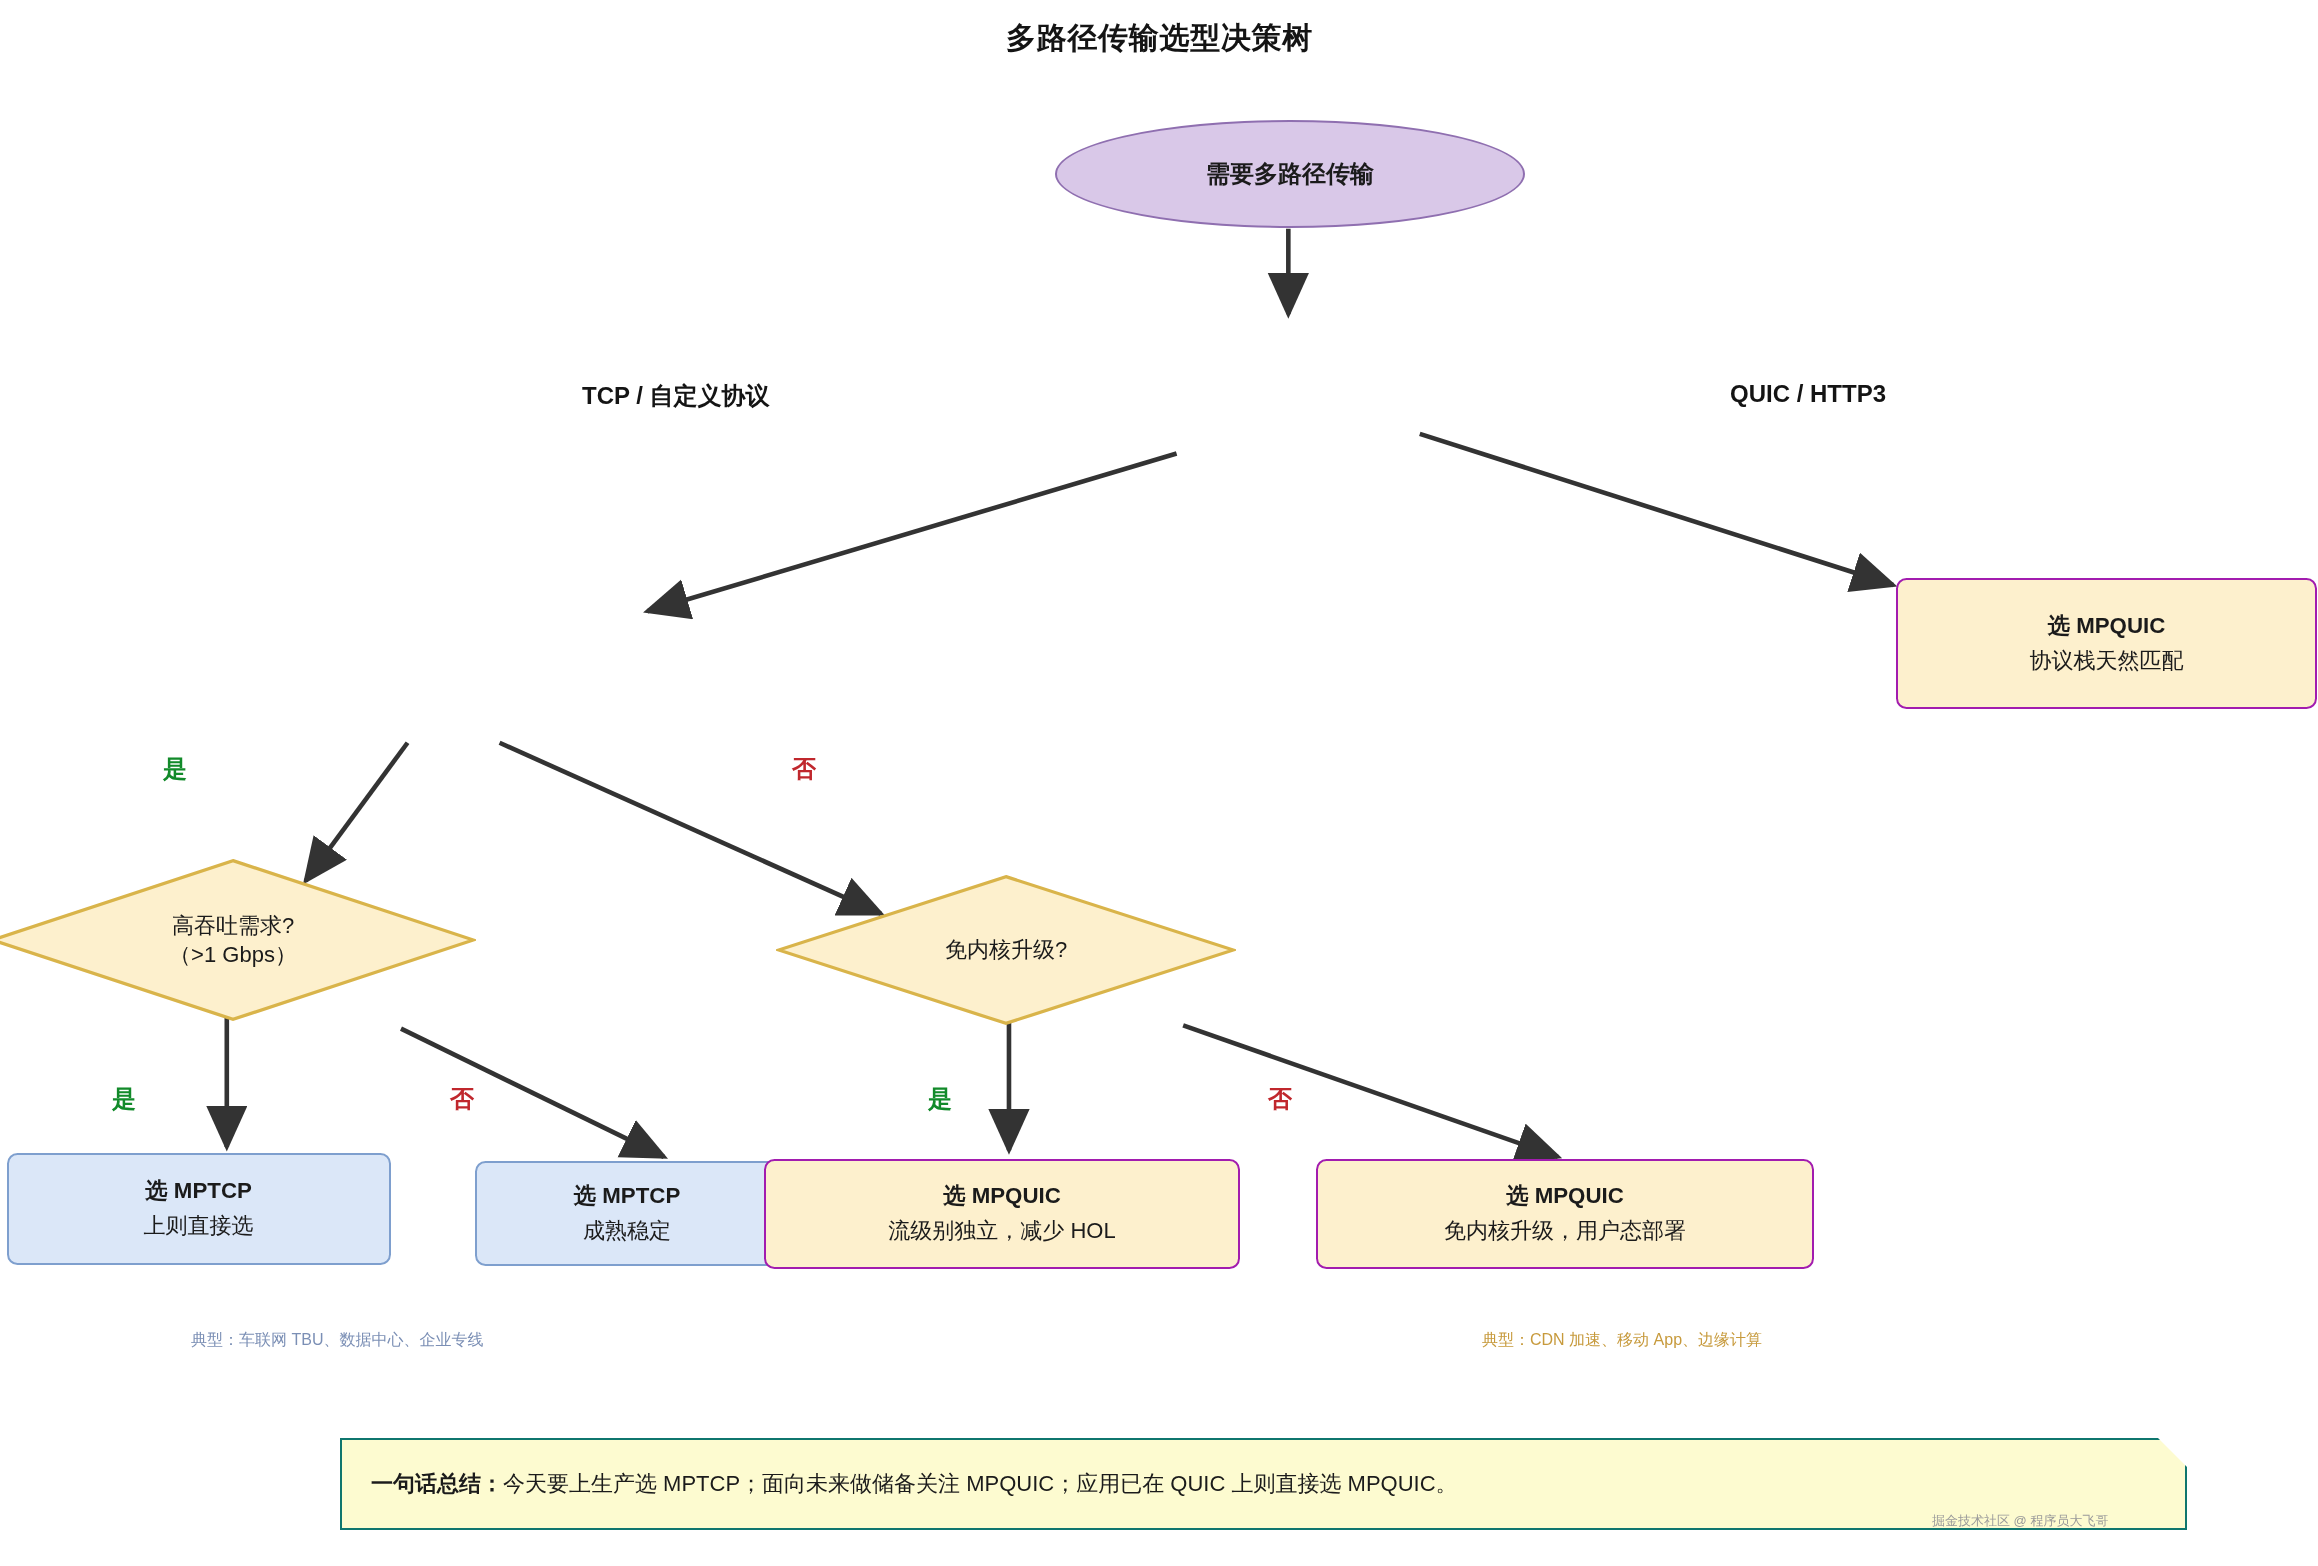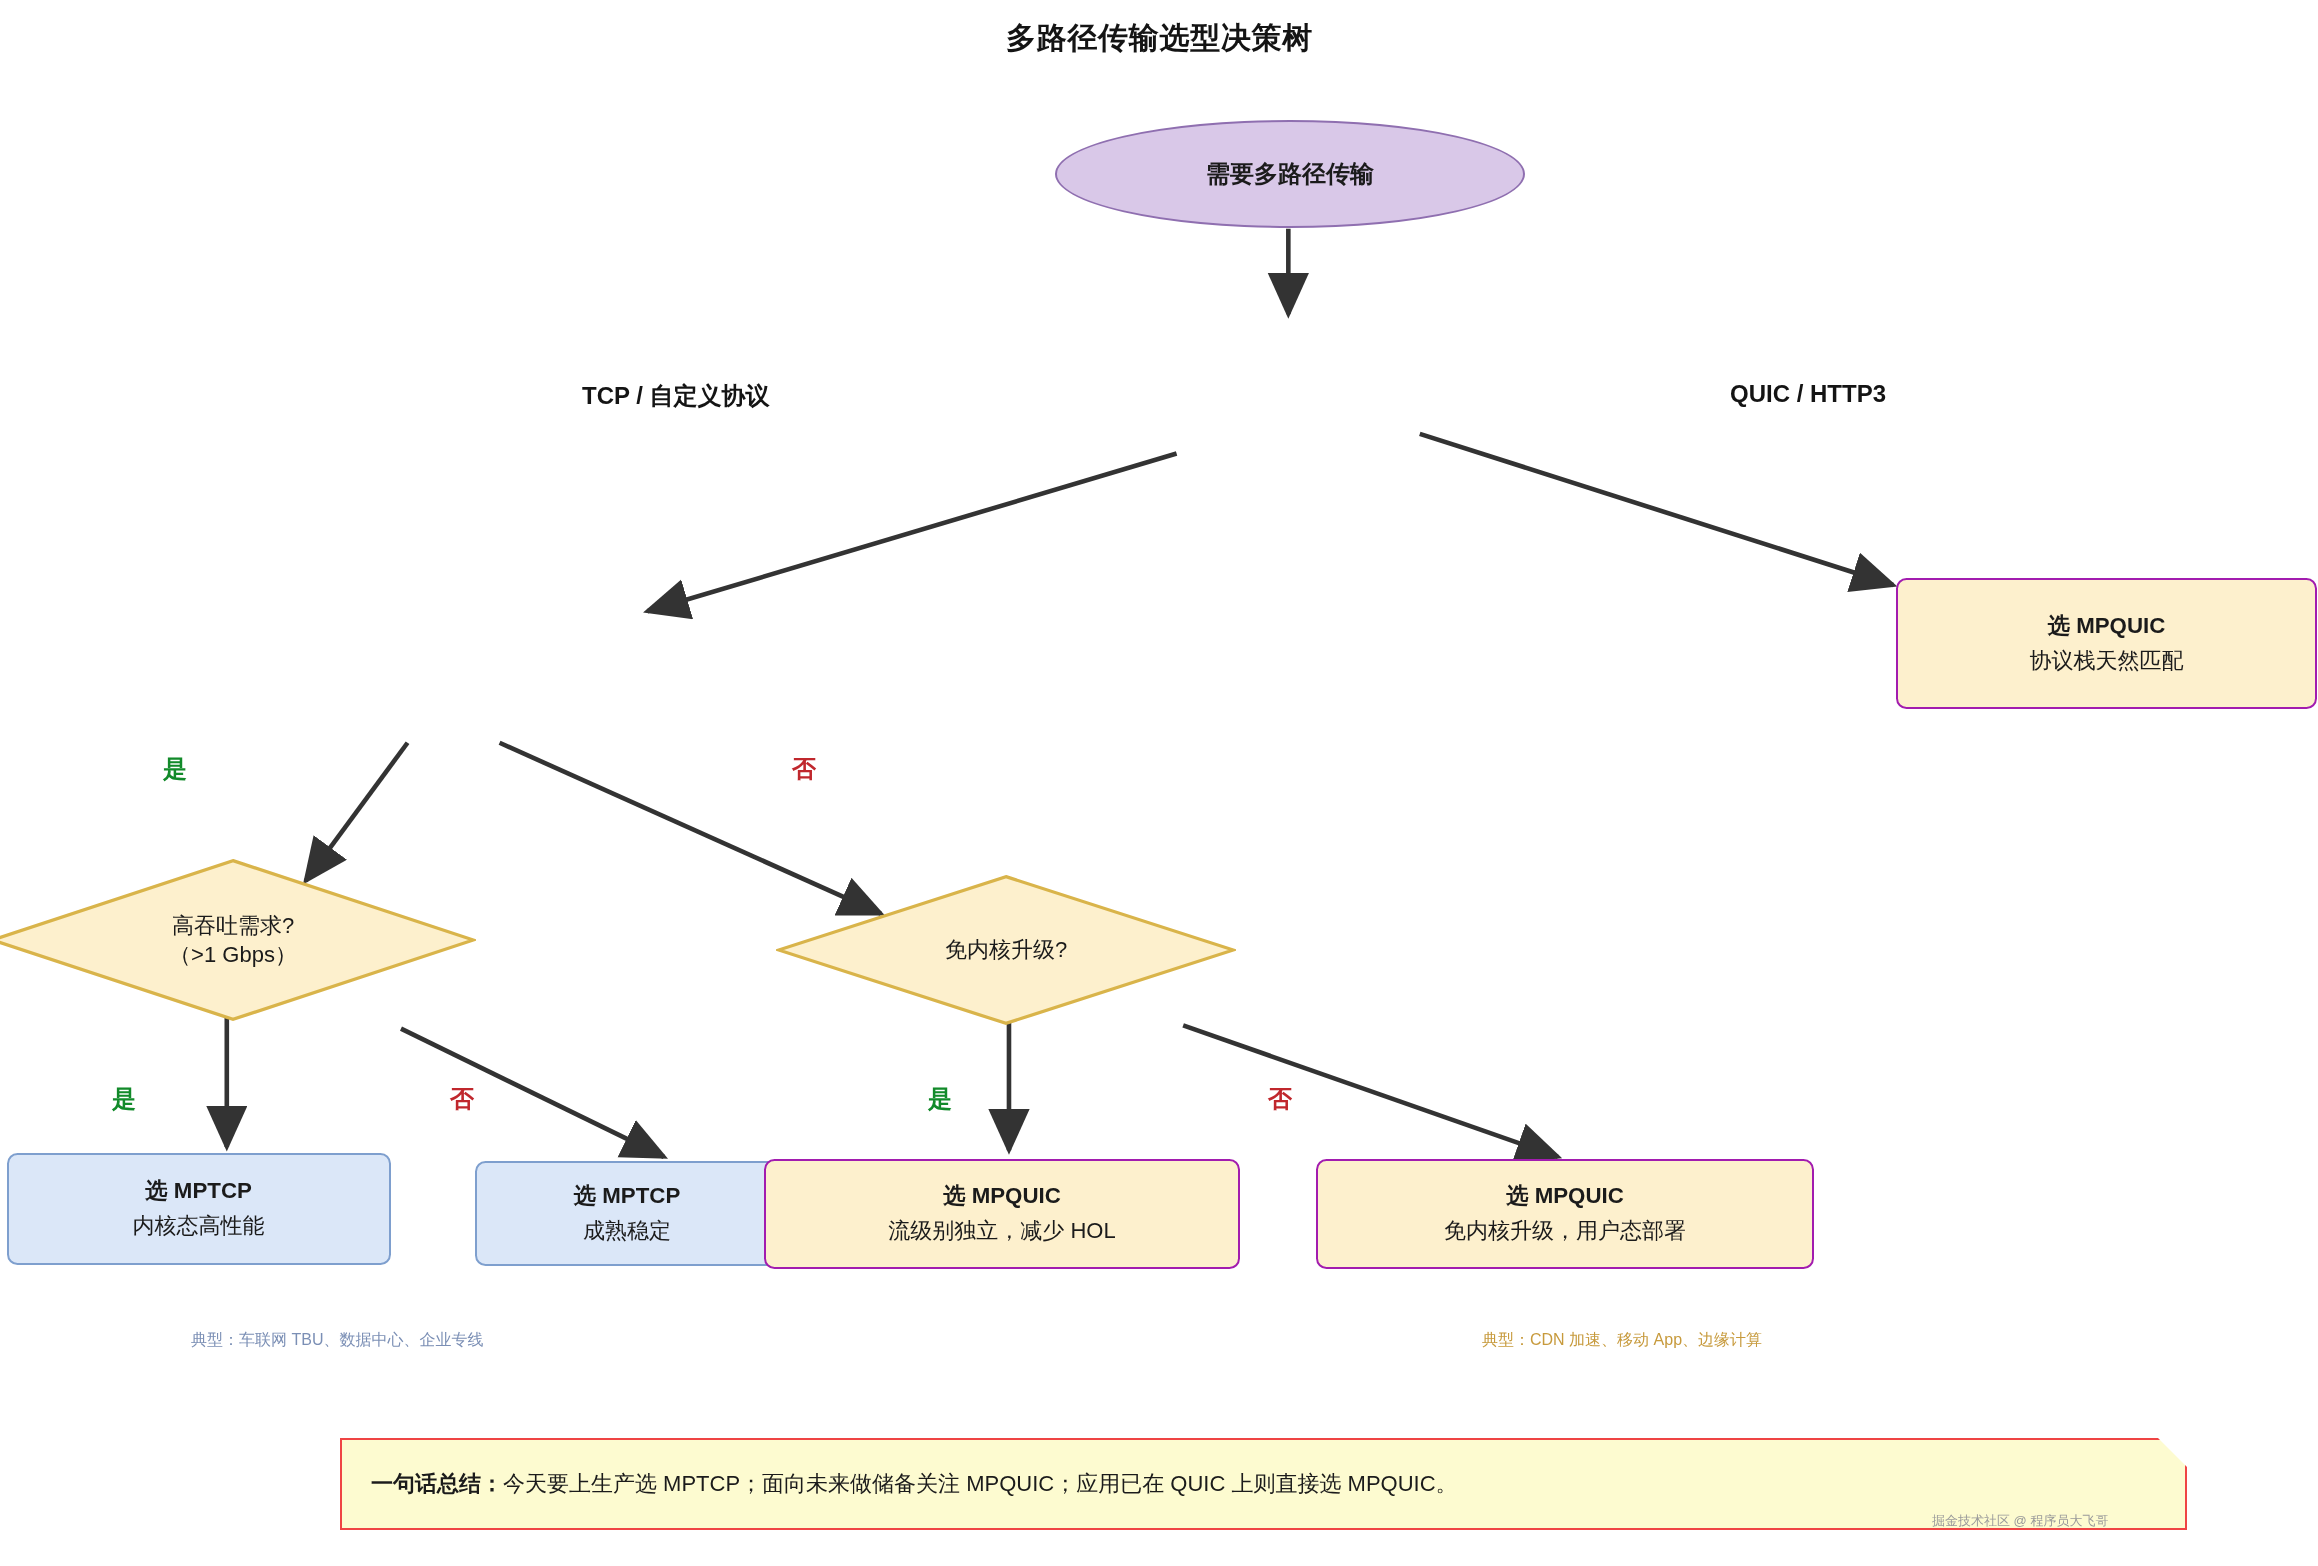--- a/index.html
+++ b/index.html
@@ -115,21 +115,21 @@
     position: absolute;
     font-size: 16px;
     white-space: nowrap;
   }
   .caption.blue-cap { color: #7b8fb5; }
   .caption.gold-cap { color: #c79a3c; }
   
   .note {
     position: absolute;
     background: #fdfbd0;
-    border: 2px solid #ef4444;
+    border: 2px solid #0f766e;
     box-sizing: border-box;
     display: flex;
     align-items: center;
     padding-left: 29px;
     font-size: 22px;
     color: #1b1b1b;
   }
   .note .fold {
     position: absolute;
     right: -2px;
@@ -205,21 +205,21 @@
     </div>
   </div>
 
   <div class="node rrect yellow" style="left:1896px; top:578px; width:421px; height:131px;">
     <span class="head">选 MPQUIC</span>
     <span>协议栈天然匹配</span>
   </div>
 
   <div class="node rrect blue" style="left:6.6px; top:1153px; width:384px; height:112px;">
     <span class="head">选 MPTCP</span>
-    <span>内核态高性能</span>
+    <span>上则直接选</span>
   </div>
 
   <div class="node rrect blue" style="left:475px; top:1161px; width:304px; height:105px;">
     <span class="head">选 MPTCP</span>
     <span>成熟稳定</span>
   </div>
 
   <div class="node rrect yellow" style="left:764px; top:1159px; width:476px; height:110px;">
     <span class="head">选 MPQUIC</span>
     <span>流级别独立，减少 HOL</span>

